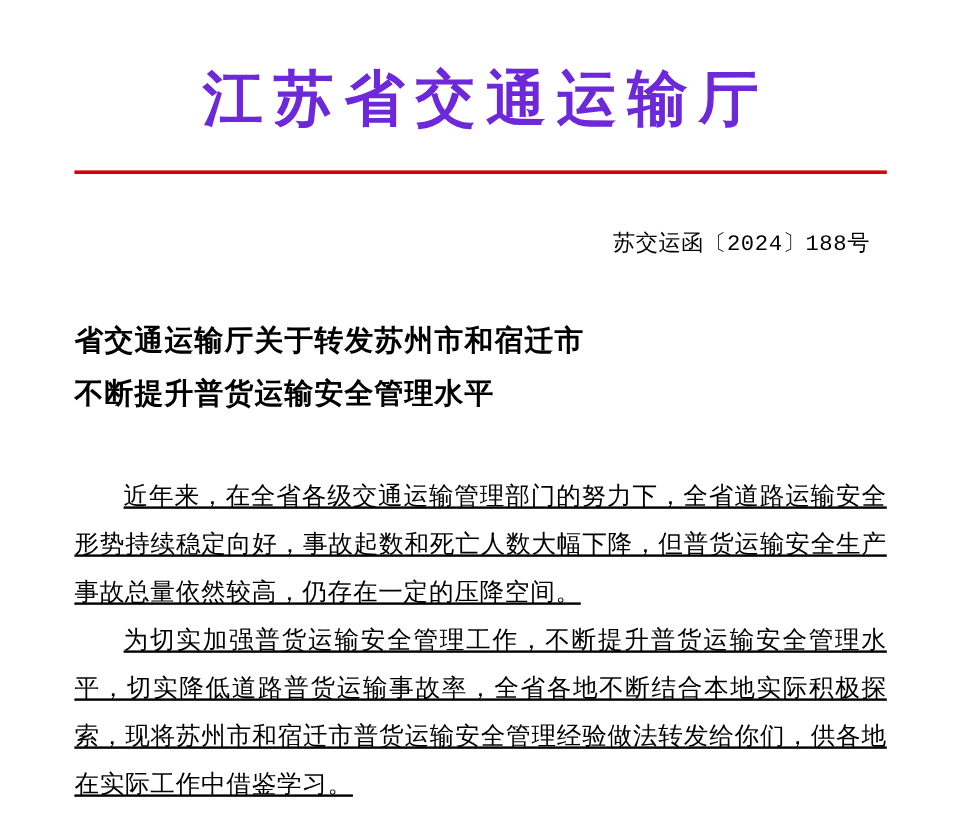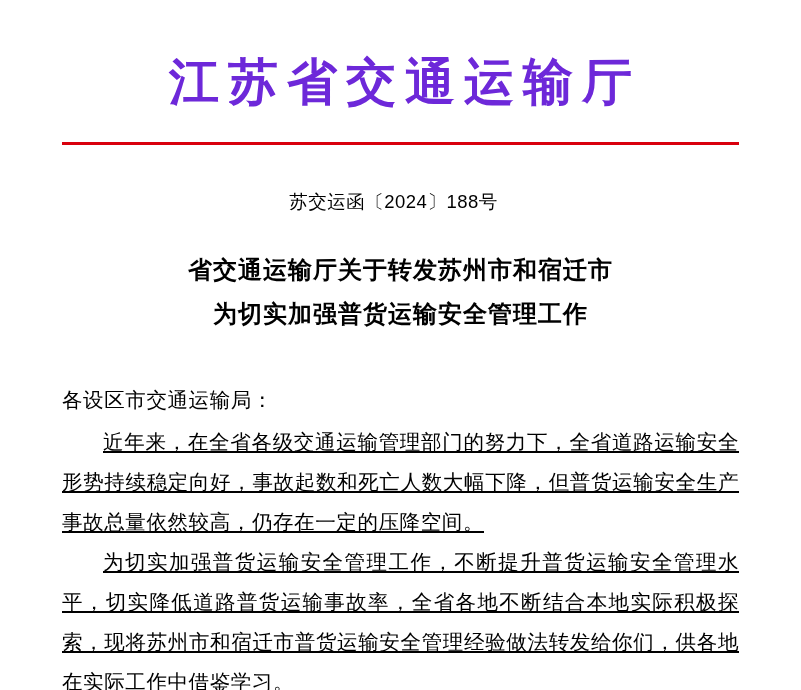--- a/index.html
+++ b/index.html
@@ -41,29 +41,29 @@
     white-space: nowrap;
   }
   .red-rule {
     margin-top: 22px;
     height: 3px;
     background: #d9000d;
     width: 100%;
   }
   .doc-number {
     margin-top: 44px;
-    text-align: center;
+    text-align: right;
     font-size: 18.5px;
     letter-spacing: 0.5px;
     padding-right: 14px;
-    font-family: Liberation Sans, sans-serif;
+    font-family: Liberation Mono, monospace;
   }
   .doc-title {
-    margin-top: 34px;
-    text-align: center;
+    margin-top: 48px;
+    text-align: left;
     font-weight: bold;
     font-size: 24px;
     line-height: 1.85;
     letter-spacing: 1px;
     font-family: "DejaVu Serif", "Liberation Serif", serif;
   }
   .doc-title .line {
     display: block;
   }
   .body-text {
@@ -91,22 +91,21 @@
   <div class="masthead">
     <div class="masthead-title">江苏省交通运输厅</div>
   </div>
 
   <div class="red-rule"></div>
 
   <div class="doc-number">苏交运函〔2024〕188号</div>
 
   <div class="doc-title">
     <span class="line">省交通运输厅关于转发苏州市和宿迁市</span>
-    <span class="line">为切实加强普货运输安全管理工作</span>
+    <span class="line">不断提升普货运输安全管理水平</span>
   </div>
 
   <div class="body-text">
-    <p class="salutation">各设区市交通运输局：</p>
     <p class="para">近年来，在全省各级交通运输管理部门的努力下，全省道路运输安全形势持续稳定向好，事故起数和死亡人数大幅下降，但普货运输安全生产事故总量依然较高，仍存在一定的压降空间。</p>
     <p class="para">为切实加强普货运输安全管理工作，不断提升普货运输安全管理水平，切实降低道路普货运输事故率，全省各地不断结合本地实际积极探索，现将苏州市和宿迁市普货运输安全管理经验做法转发给你们，供各地在实际工作中借鉴学习。</p>
   </div>
 
 </div>
 
 </body></html>

